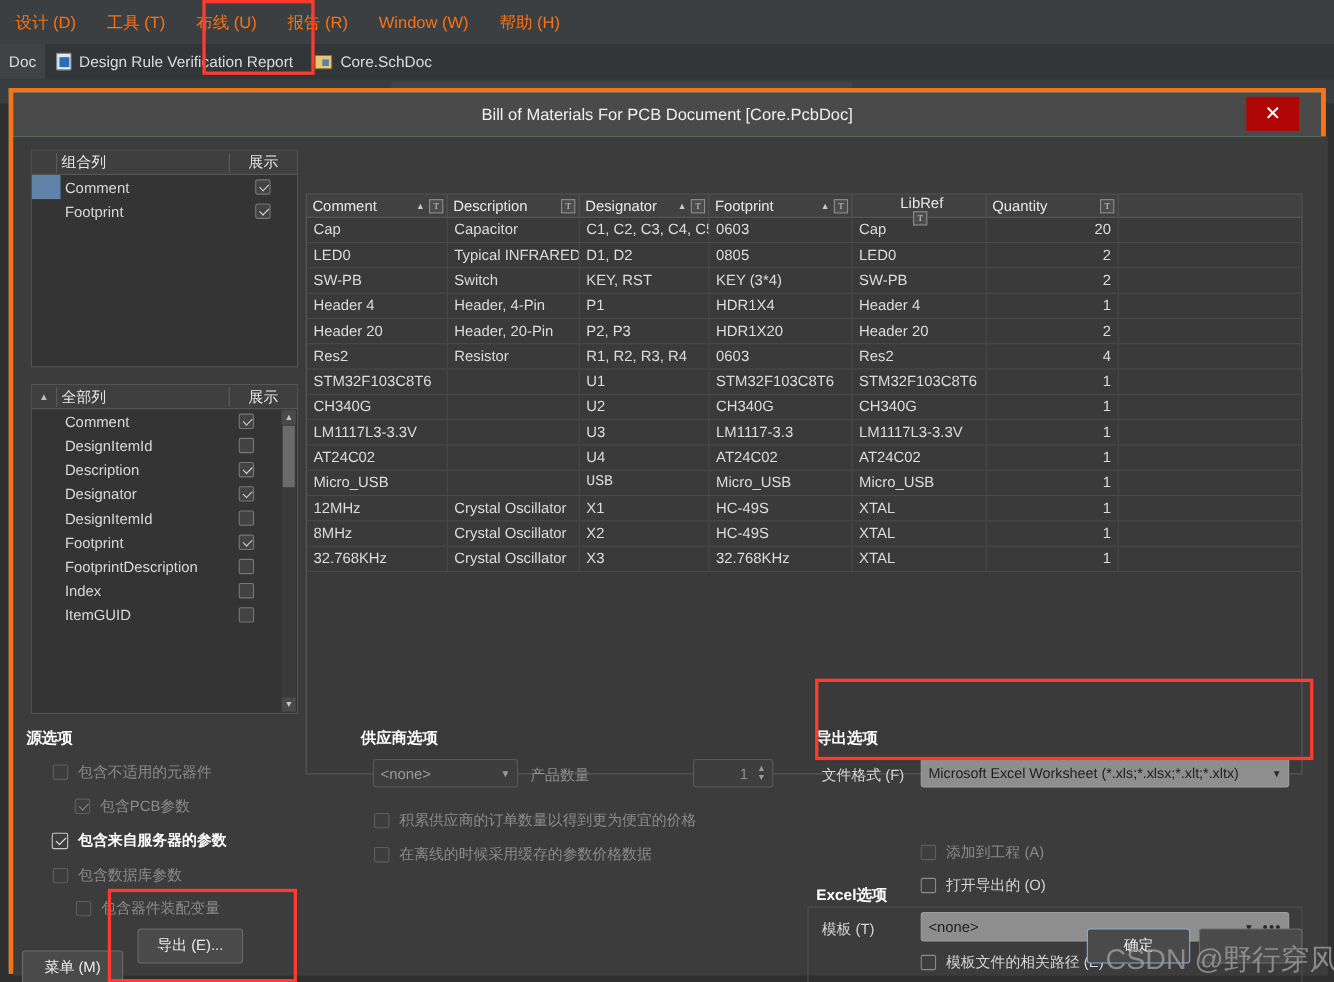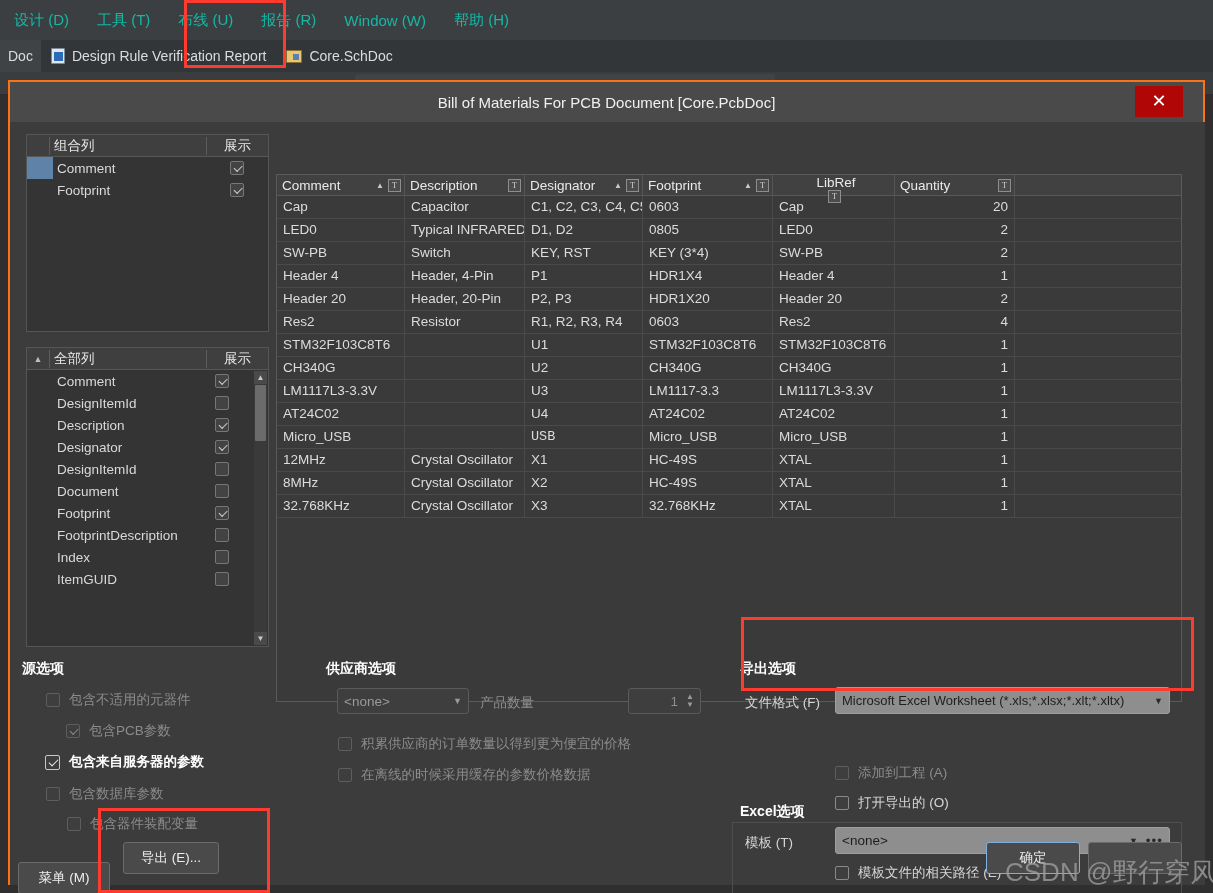--- a/index.html
+++ b/index.html
@@ -10,21 +10,21 @@
     overflow: hidden;
   }
   #root { position: relative; width: 1213px; height: 893px; background: #2f2f2f; }
 
   
   .app-menubar {
     position: absolute; left: 0; top: 0; width: 1213px; height: 40px;
     background: #3b3f41; display: flex; align-items: center;
     padding-left: 0px; color: #e2e2e2; font-size: 15px;
   }
-  .menu-item { padding: 6px 14px; white-space: nowrap; color: #14b8a6; }
+  .menu-item { padding: 6px 14px; white-space: nowrap; color: #f97316; }
 
   .app-tabstrip {
     position: absolute; left: 0; top: 40px; width: 1213px; height: 32px;
     background: #333638; display: flex; align-items: center; color: #dcdcdc; font-size: 14px;
   }
   .tab-pill {
     height: 32px; display: flex; align-items: center; padding: 0 8px;
     background: #3f4345; color: #dcdcdc;
   }
   .tab-plain { height: 32px; display: flex; align-items: center; gap: 7px; padding: 0 10px; }
@@ -55,21 +55,21 @@
   }
   .tb-dot { position: absolute; top: 8px; height: 4px; background: #6f9fd8; border-radius: 1px; }
   .tb-dot.y { background: #d9a82a; }
 
   
   .redbox { position: absolute; border: 3px solid #ff3b30; pointer-events: none; z-index: 90; }
 
   
   .dialog {
     position: absolute; left: 8px; top: 80px; width: 1197px; height: 805px;
-    background: #86efac; border: 2px solid #f97316;
+    background: #86efac; border: 4px solid #f97316;
   }
   .dlg-title {
     position: relative; height: 40px; background: #4a4a4a;
     display: flex; align-items: center; justify-content: center;
     color: #f0f0f0; font-size: 15px;
   }
   .dlg-close {
     position: absolute; right: 20px; top: 4px; width: 48px; height: 31px;
     background: #b00606; color: #fff; font-size: 18px; line-height: 31px; text-align: center;
     cursor: pointer;
@@ -300,27 +300,20 @@
             </div>
           <div class="prow">
               <div class="mark"></div>
               <div class="lbl">DesignItemId</div>
               <div class="cbx">
                 <span class="chk"></span>
               </div>
             </div>
           <div class="prow">
               <div class="mark"></div>
-              <div class="lbl">Document</div>
-              <div class="cbx">
-                <span class="chk"></span>
-              </div>
-            </div>
-          <div class="prow">
-              <div class="mark"></div>
               <div class="lbl">Footprint</div>
               <div class="cbx">
                 <span class="chk on"></span>
               </div>
             </div>
           <div class="prow">
               <div class="mark"></div>
               <div class="lbl">FootprintDescription</div>
               <div class="cbx">
                 <span class="chk"></span>

